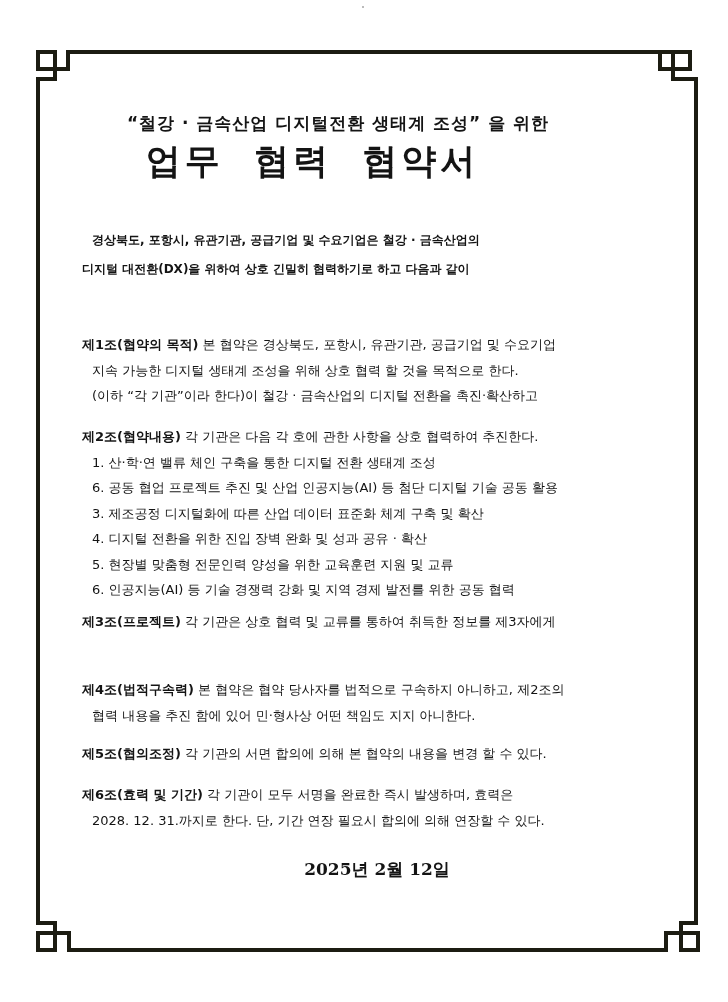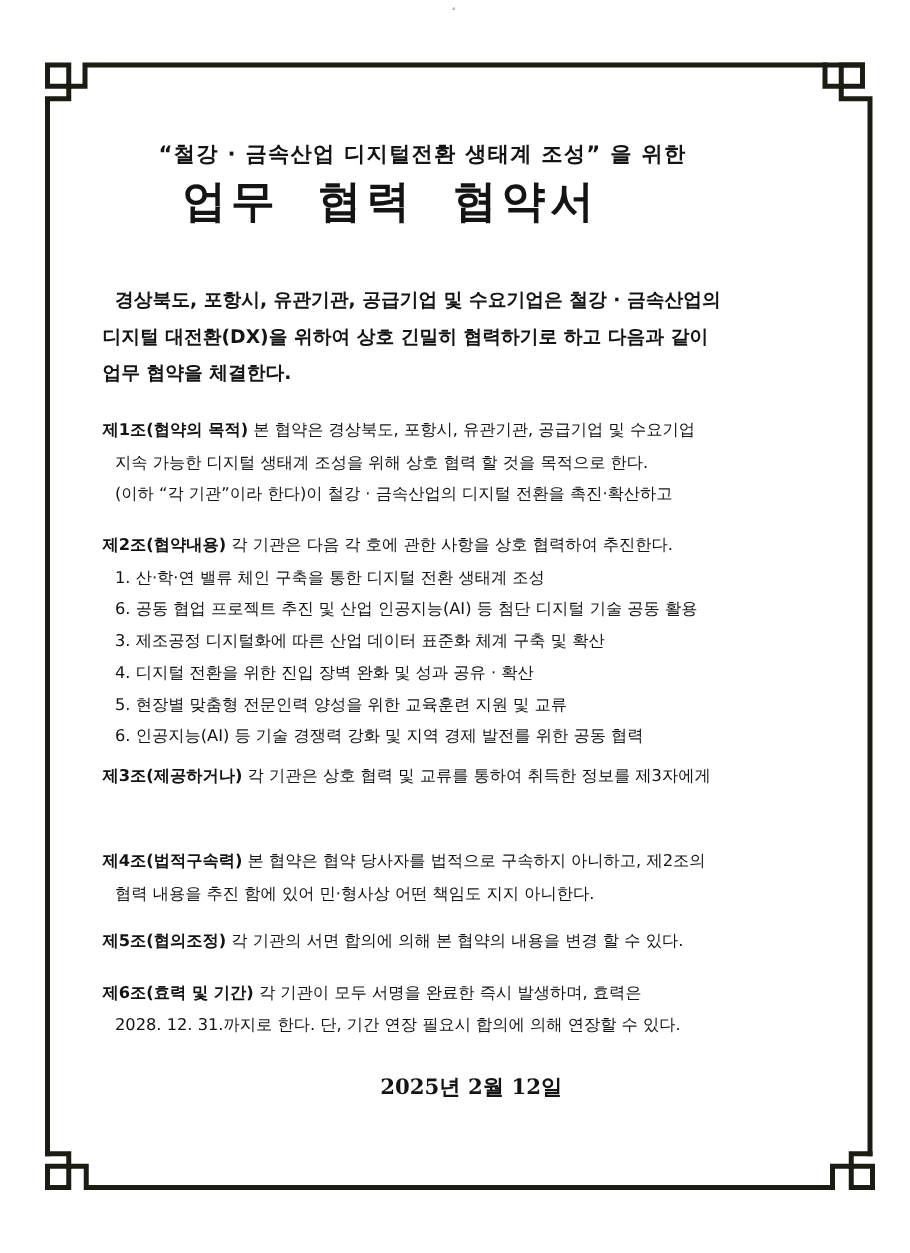--- a/index.html
+++ b/index.html
@@ -13,21 +13,21 @@
   .subtitle {
     position: absolute; left: 0; width: 676px; top: 112px; text-align: center;
     font-size: 17px; font-weight: bold; letter-spacing: 1px; white-space: nowrap;
   }
   .title {
     position: absolute; left: 0; width: 625px; top: 138px; text-align: center;
     font-size: 35px; font-weight: bold; letter-spacing: 4px; word-spacing: 14px; white-space: nowrap;
   }
   .intro {
     position: absolute; left: 82px; width: 568px; top: 226px;
-    font-size: 15px; font-weight: bold; line-height: 29px; text-align: justify;
+    font-size: 12px; font-weight: bold; line-height: 29px; text-align: justify;
   }
   .intro p { margin: 0; white-space: nowrap; }
   .intro p.first { text-indent: 10px; }
   .article { position: absolute; left: 82px; width: 570px; font-size: 13px; line-height: 25.5px; }
   .article .line { white-space: nowrap; display: block; }
   .article .indent { padding-left: 10px; }
   .article .head { font-weight: bold; }
   .date {
     position: absolute; left: 0; width: 728px; top: 858px; text-align: center;
     font-family: "DejaVu Serif", "Liberation Serif", serif;
@@ -59,41 +59,40 @@
 </svg>
 
 <div class="topmark"></div>
 
 <div class="subtitle">“철강 · 금속산업 디지털전환 생태계 조성” 을 위한</div>
 <div class="title">업무 협력 협약서</div>
 
 <div class="intro">
   <p class="first">경상북도, 포항시, 유관기관, 공급기업 및 수요기업은 철강 · 금속산업의</p>
   <p>디지털 대전환(DX)을 위하여 상호 긴밀히 협력하기로 하고 다음과 같이</p>
-  <p>업무 협약을 체결한다.</p>
 </div>
 
 <div class="article" style="top:332px;">
   <span class="line"><span class="head">제1조(협약의 목적)</span><span> 본 협약은 경상북도, 포항시, 유관기관, 공급기업 및 수요기업</span></span>
   <span class="line indent">지속 가능한 디지털 생태계 조성을 위해 상호 협력 할 것을 목적으로 한다.</span>
   <span class="line indent">(이하 “각 기관”이라 한다)이 철강 · 금속산업의 디지털 전환을 촉진·확산하고</span>
 </div>
 
 <div class="article" style="top:424px;">
   <span class="line"><span class="head">제2조(협약내용)</span><span> 각 기관은 다음 각 호에 관한 사항을 상호 협력하여 추진한다.</span></span>
   <span class="line indent">1. 산·학·연 밸류 체인 구축을 통한 디지털 전환 생태계 조성</span>
   <span class="line indent">6. 공동 협업 프로젝트 추진 및 산업 인공지능(AI) 등 첨단 디지털 기술 공동 활용</span>
   <span class="line indent">3. 제조공정 디지털화에 따른 산업 데이터 표준화 체계 구축 및 확산</span>
   <span class="line indent">4. 디지털 전환을 위한 진입 장벽 완화 및 성과 공유 · 확산</span>
   <span class="line indent">5. 현장별 맞춤형 전문인력 양성을 위한 교육훈련 지원 및 교류</span>
   <span class="line indent">6. 인공지능(AI) 등 기술 경쟁력 강화 및 지역 경제 발전를 위한 공동 협력</span>
 </div>
 
 <div class="article" style="top:609px;">
-  <span class="line"><span class="head">제3조(제공하거나)</span><span> 각 기관은 상호 협력 및 교류를 통하여 취득한 정보를 제3자에게</span></span>
+  <span class="line"><span class="head">제3조(프로젝트)</span><span> 각 기관은 상호 협력 및 교류를 통하여 취득한 정보를 제3자에게</span></span>
 </div>
 
 <div class="article" style="top:677px;">
   <span class="line"><span class="head">제4조(법적구속력)</span><span> 본 협약은 협약 당사자를 법적으로 구속하지 아니하고, 제2조의</span></span>
   <span class="line indent">협력 내용을 추진 함에 있어 민·형사상 어떤 책임도 지지 아니한다.</span>
 </div>
 
 <div class="article" style="top:741px;">
   <span class="line"><span class="head">제5조(협의조정)</span><span> 각 기관의 서면 합의에 의해 본 협약의 내용을 변경 할 수 있다.</span></span>
 </div>

